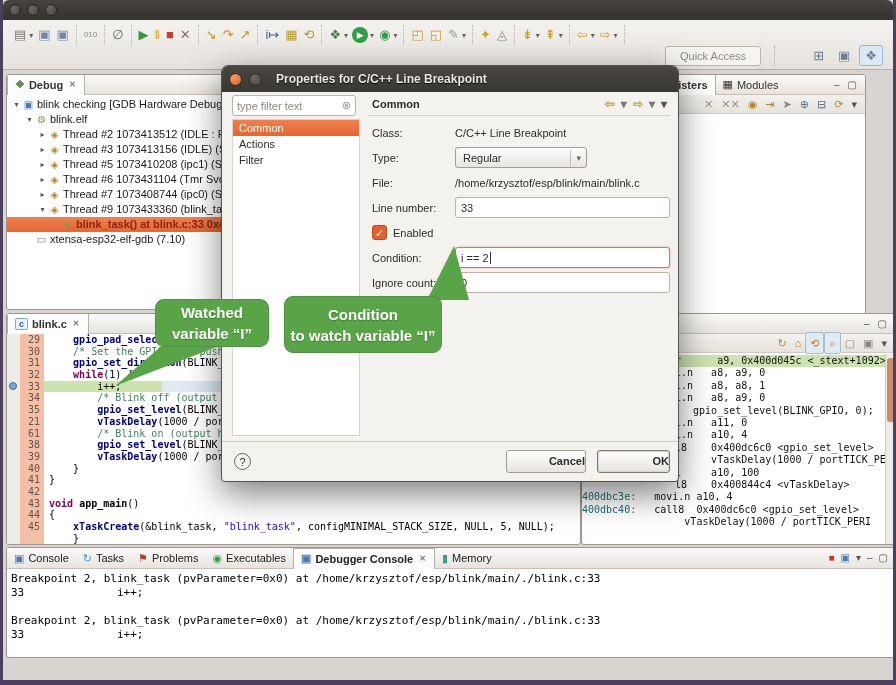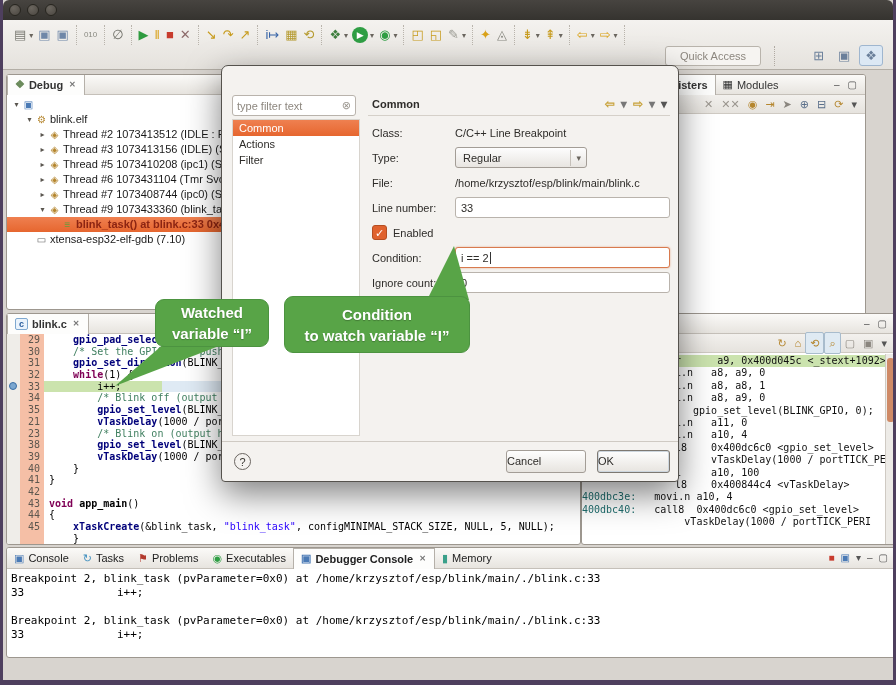--- a/index.html
+++ b/index.html
@@ -114,21 +114,21 @@
   #type-dd{width:132px;height:21px;border:1px solid #a39d96;border-radius:3px;
     background:linear-gradient(#fdfdfd,#e8e5e1);display:flex;align-items:center;padding-left:7px;}
   #type-dd .dd{margin-left:auto;border-left:1px solid #c5c0b9;padding:3px 5px;font-size:9px;}
   .chk{width:15px;height:15px;border-radius:3px;background:#e0622e;border:1px solid #b54e22;
     color:#fff;font-size:11px;line-height:14px;text-align:center;margin-right:6px;}
   #dlg-bottom{position:absolute;left:0;right:0;bottom:0;height:40px;border-top:1px solid #cfcac3;
     display:flex;align-items:center;padding:0 8px;}
   #help-btn{width:17px;height:17px;border-radius:50%;border:1px solid #6a6560;color:#3a3833;
     text-align:center;line-height:16px;font-size:11px;margin-left:4px;}
   .btn{height:23px;border:1px solid #a39d96;border-radius:3px;background:linear-gradient(#fefefe,#e7e4df);
-    text-align:left;line-height:21px;color:#2e2c29;}
+    text-align:right;line-height:21px;color:#2e2c29;font-weight:bold;}
   #cancel-btn{width:80px;margin-left:auto;}
   #ok-btn{width:73px;margin-left:11px;border-color:#7d7871;box-shadow:inset 0 0 0 1px #cdd6de;}
   
   #tails{position:absolute;left:0;top:0;z-index:20;pointer-events:none;}
   .callout{position:absolute;z-index:21;border-radius:9px;color:#fff;text-align:center;
     font-size:15px;line-height:21px;white-space:pre-line;font-weight:bold;
     display:flex;align-items:center;justify-content:center;text-shadow:0 1px 1px rgba(0,0,0,.25);}
   
   #debug-panel{left:3px;top:74px;width:219px;height:236px;}
   #registers-panel{left:631px;top:74px;width:232px;height:272px;}
@@ -222,20 +222,21 @@
       <div class="ptab sel">
         <span class="ticn" style="color:#6a8a5a">❖</span>
         <span>Debug</span>
         <span class="tclose">✕</span>
       </div>
     </div>
     <div id="debug-tree">
         <div class="trow" style="padding-left: 4px;">
           <span class="tw">▾</span>
           <span class="tico" style="color: rgb(74, 122, 181);">▣</span>
+          <span class="tlabel">blink checking [GDB Hardware Debug</span>
         </div>
         <div class="trow" style="padding-left: 17px;">
           <span class="tw">▾</span>
           <span class="tico" style="color: rgb(181, 134, 46);">⚙</span>
           <span class="tlabel">blink.elf</span>
         </div>
         <div class="trow" style="padding-left: 30px;">
           <span class="tw">▸</span>
           <span class="tico" style="color: rgb(181, 134, 46);">◈</span>
           <span class="tlabel">Thread #2 1073413512 (IDLE : Runn</span>
@@ -316,21 +317,21 @@
     </div>
     <div id="code-lines">
         <div class="crow"><span class="cmark"></span><span class="cnum">29</span><span class="ccode"><span class="pl">    </span><span class="fn">gpio_pad_select_gpio</span><span class="pl">(BLIN</span></span></div>
         <div class="crow"><span class="cmark"></span><span class="cnum">30</span><span class="ccode"><span class="pl">    </span><span class="cm">/* Set the GPIO as a push/</span></span></div>
         <div class="crow"><span class="cmark"></span><span class="cnum">31</span><span class="ccode"><span class="pl">    </span><span class="fn">gpio_set_direction</span><span class="pl">(BLINK_G</span></span></div>
         <div class="crow"><span class="cmark"></span><span class="cnum">32</span><span class="ccode"><span class="pl">    </span><span class="kw">while</span><span class="pl">(1) {</span></span></div>
         <div class="crow cur"><span class="cmark"><span class="bpdot"></span></span><span class="cnum">33</span><span class="ccode"><span class="pl">        i++;</span></span></div>
         <div class="crow"><span class="cmark"></span><span class="cnum">34</span><span class="ccode"><span class="pl">        </span><span class="cm">/* Blink off (output l</span></span></div>
         <div class="crow"><span class="cmark"></span><span class="cnum">35</span><span class="ccode"><span class="pl">        </span><span class="fn">gpio_set_level</span><span class="pl">(BLINK_G</span></span></div>
         <div class="crow"><span class="cmark"></span><span class="cnum">21</span><span class="ccode"><span class="pl">        </span><span class="fn">vTaskDelay</span><span class="pl">(1000 / portT</span></span></div>
-        <div class="crow"><span class="cmark"></span><span class="cnum">23</span><span class="ccode"><span class="pl">        </span><span class="cm">/* Blink on (output hi</span></span></div>
+        <div class="crow"><span class="cmark"></span><span class="cnum">61</span><span class="ccode"><span class="pl">        </span><span class="cm">/* Blink on (output hi</span></span></div>
         <div class="crow"><span class="cmark"></span><span class="cnum">38</span><span class="ccode"><span class="pl">        </span><span class="fn">gpio_set_level</span><span class="pl">(BLINK_G</span></span></div>
         <div class="crow"><span class="cmark"></span><span class="cnum">39</span><span class="ccode"><span class="pl">        </span><span class="fn">vTaskDelay</span><span class="pl">(1000 / portT</span></span></div>
         <div class="crow"><span class="cmark"></span><span class="cnum">40</span><span class="ccode"><span class="pl">    }</span></span></div>
         <div class="crow"><span class="cmark"></span><span class="cnum">41</span><span class="ccode"><span class="pl">}</span></span></div>
         <div class="crow"><span class="cmark"></span><span class="cnum">42</span><span class="ccode"></span></div>
         <div class="crow"><span class="cmark"></span><span class="cnum">43</span><span class="ccode"><span class="kw">void</span><span class="pl"> </span><span class="fnb">app_main</span><span class="pl">()</span></span></div>
         <div class="crow"><span class="cmark"></span><span class="cnum">44</span><span class="ccode"><span class="pl">{</span></span></div>
         <div class="crow"><span class="cmark"></span><span class="cnum">45</span><span class="ccode"><span class="pl">    </span><span class="fn">xTaskCreate</span><span class="pl">(&amp;blink_task, </span><span class="str">"blink_task"</span><span class="pl">, configMINIMAL_STACK_SIZE, NULL, 5, NULL);</span></span></div>
         <div class="crow"><span class="cmark"></span><span class="cnum"></span><span class="ccode"><span class="pl">    }</span></span></div>
       </div>
@@ -421,20 +422,25 @@
     <div id="console-out">
         <div class="conline">Breakpoint 2, blink_task (pvParameter=0x0) at /home/krzysztof/esp/blink/main/./blink.c:33</div>
         <div class="conline">33              i++;</div>
         <div class="conline"> </div>
         <div class="conline">Breakpoint 2, blink_task (pvParameter=0x0) at /home/krzysztof/esp/blink/main/./blink.c:33</div>
         <div class="conline">33              i++;</div>
       </div>
   </div>
 
   <div id="dialog">
+    <div id="dlg-title">
+      <div class="dbtn close"></div>
+      <div class="dbtn max"></div>
+      <span>Properties for C/C++ Line Breakpoint</span>
+    </div>
     <div id="dlg-filter">
       <span>type filter text</span>
       <span class="clr">⊗</span>
     </div>
     <div id="dlg-list">
         <div class="dnav sel">Common</div>
         <div class="dnav">Actions</div>
         <div class="dnav">Filter</div>
       </div>
     <div id="dlg-content">
@@ -495,15 +501,15 @@
       <div class="btn" id="ok-btn">OK</div>
     </div>
   </div>
 
   <svg id="tails" width="896" height="685">
     <polygon class="tail" points="170,336 216,346 112,386" fill="#58a447"></polygon>
     <polygon class="tail" points="424,300 466,300 451,246" fill="#58a447"></polygon>
   </svg>
   <div class="callout" id="callout-watched" style="left: 152px; top: 299px; width: 114px; height: 48px; background: rgb(88, 164, 71); border: 1px solid rgb(76, 147, 64);">Watched
 variable “I”</div>
-  <div class="callout" id="callout-condition" style="left: 281px; top: 296px; width: 186px; height: 57px; background: rgb(88, 164, 71); border: 1px solid rgb(76, 147, 64);">Condition
+  <div class="callout" id="callout-condition" style="left: 281px; top: 296px; width: 158px; height: 57px; background: rgb(88, 164, 71); border: 1px solid rgb(76, 147, 64);">Condition
 to watch variable “I”</div>
 </div>
 
 </body></html>

